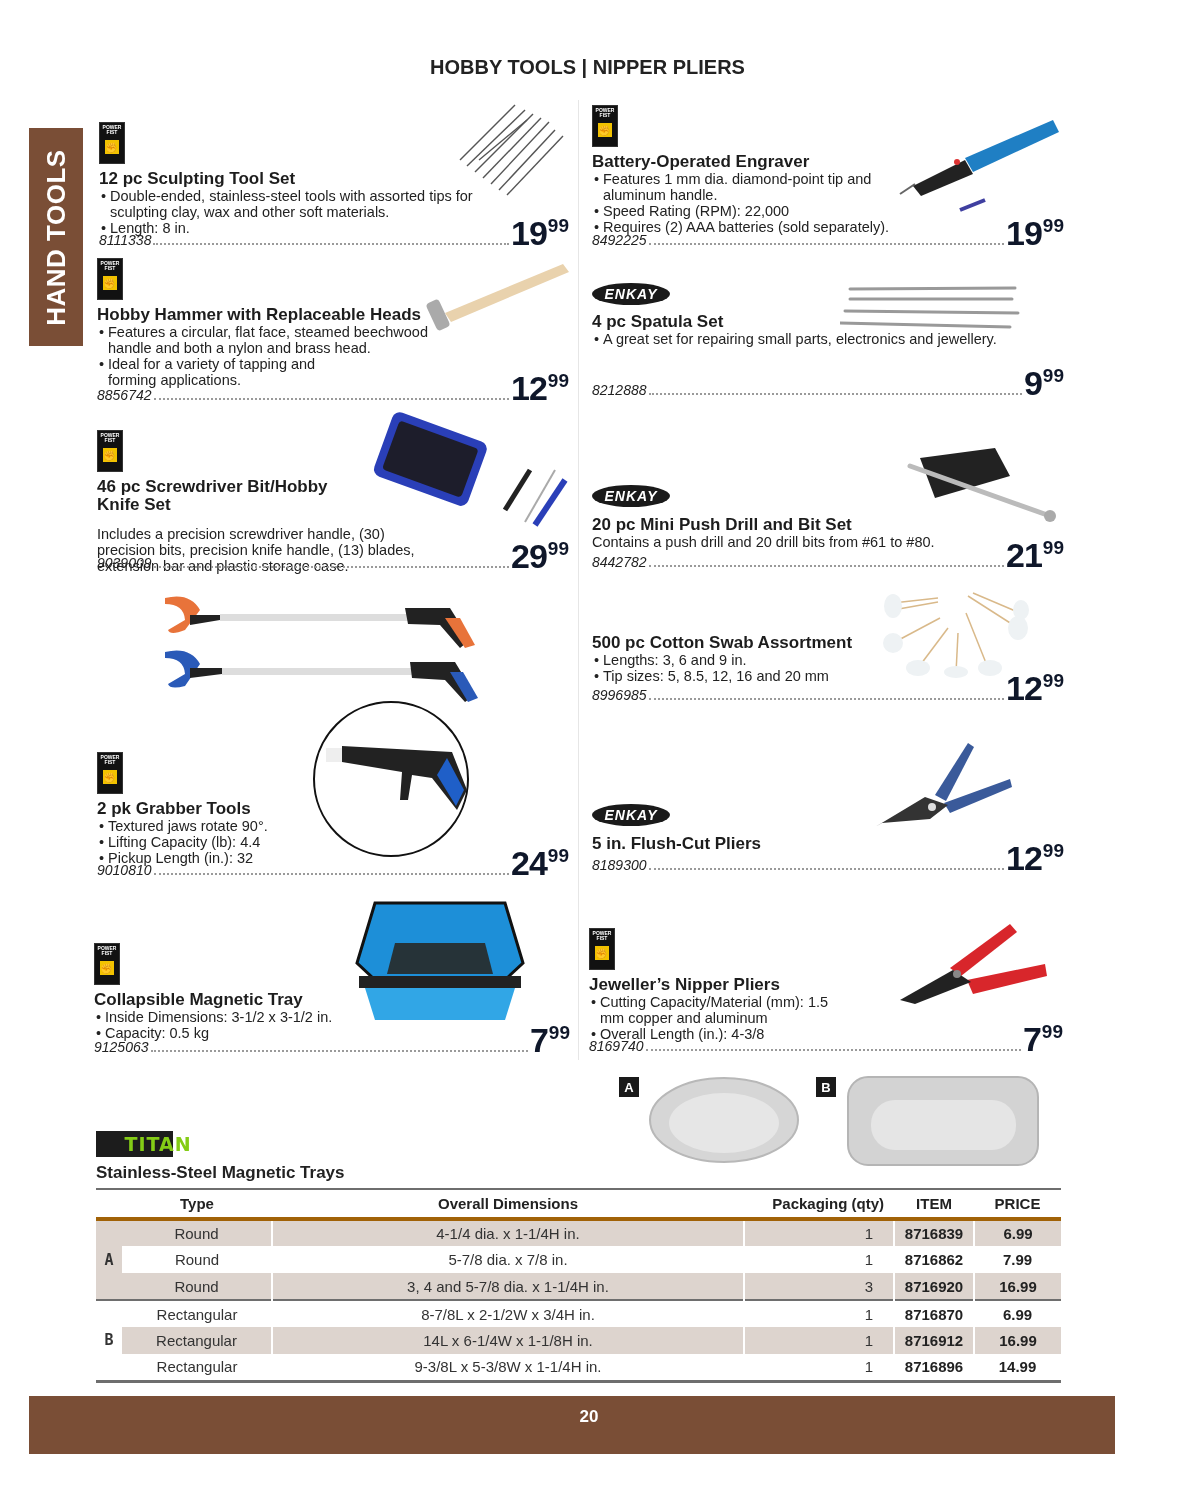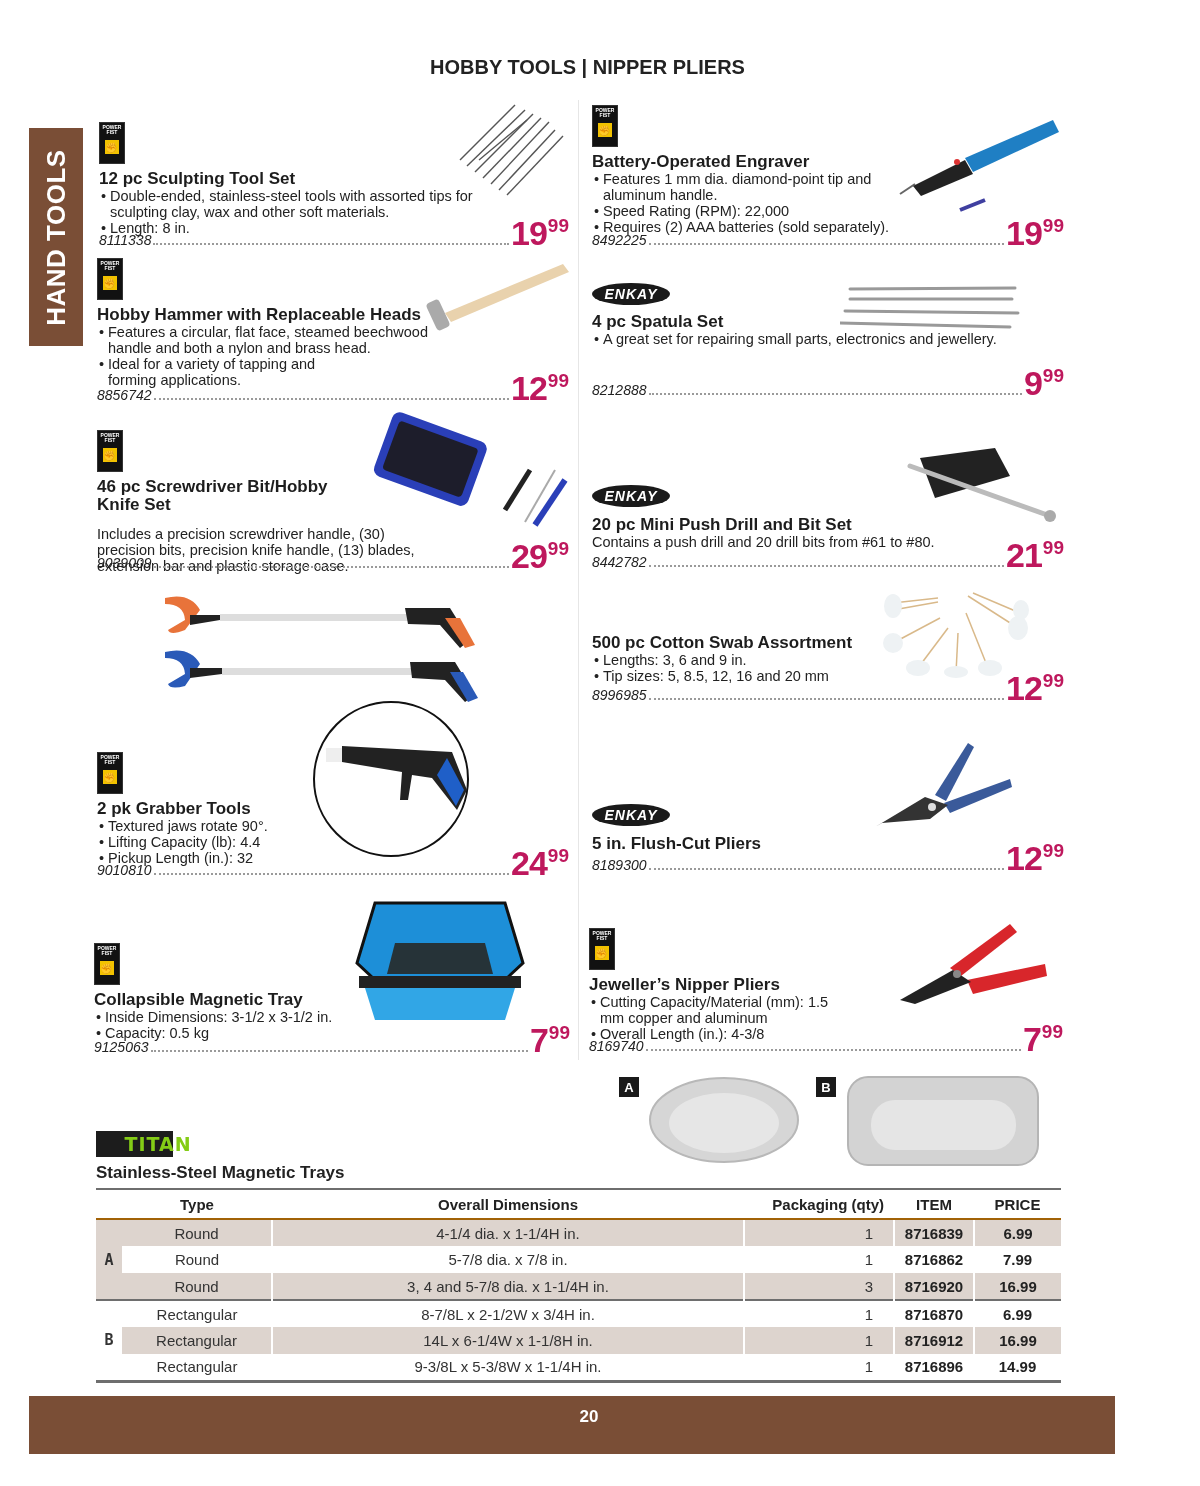--- a/index.html
+++ b/index.html
@@ -19,30 +19,30 @@
   .brand-pf .pf-box { margin-top: 3px; width: 18px; height: 18px; background: #f2c200; border: 2px solid #111; display: flex; align-items: center; justify-content: center; font-size: 10px; font-weight: bold; color: #111; }
   .brand-enkay { width: 78px; height: 22px; border-radius: 50%; background: #1a1a1a; display: flex; align-items: center; justify-content: center; color: #fff; font-style: italic; font-weight: bold; font-size: 14px; letter-spacing: 1px; }
 
   .p-title { font-weight: bold; font-size: 17px; color: #1d1d1d; line-height: 18px; margin-top: 6px; }
   .p-desc { font-size: 14.5px; line-height: 16px; color: #222; }
   .p-desc .bul { padding-left: 11px; text-indent: -9px; }
   .p-desc .bul::before { content: "\2022"; display: inline-block; width: 9px; text-indent: 0; }
   .sku-line { position: absolute; display: flex; align-items: flex-end; }
   .sku { font-style: italic; font-size: 14px; color: #222; line-height: 16px; white-space: nowrap; }
   .dots { flex: 1; border-bottom: 2px dotted #9a9a9a; margin: 0 2px 3px 2px; }
-  .price { font-weight: bold; font-size: 34px; line-height: 30px; color: #be185d; white-space: nowrap; letter-spacing: -1px; }
+  .price { font-weight: bold; font-size: 34px; line-height: 30px; color: #0f172a; white-space: nowrap; letter-spacing: -1px; }
   .price sup { font-size: 19px; vertical-align: 13px; line-height: 0; letter-spacing: 0; margin-left: 1px; }
 
   .img { position: absolute; }
 
   
   .titan-logo { position: absolute; left: 96px; top: 1131px; width: 77px; height: 26px; background: #1c1c1c; color: #84cc16; font-weight: bold; font-size: 19px; display: flex; align-items: center; justify-content: center; letter-spacing: 1px; font-family: "DejaVu Sans", sans-serif; padding-left: 47px; }
   .tbl-title { position: absolute; left: 96px; top: 1163px; font-weight: bold; font-size: 17px; color: #222; }
   .trays { position: absolute; left: 96px; top: 1188px; width: 965px; border-collapse: collapse; border-top: 2px solid #6e6e6e; border-bottom: 3px solid #6e6e6e; font-size: 15px; }
-  .trays th { height: 30px; font-weight: bold; color: #222; border-bottom: 2px solid #a16207; text-align: center; }
+  .trays th { height: 30px; font-weight: bold; color: #222; border-bottom: 4px solid #a16207; text-align: center; }
   .trays td { height: 27px; text-align: center; color: #333; }
   .trays tr.shade td.c { background: #ddd4ce; }
   .trays td.grp { font-weight: bold; width: 26px; background: #ddd4ce; font-family: "DejaVu Sans Mono", monospace; }
   .trays td.sep { border-left: 2px solid #fff; }
   .trays td.item { font-weight: bold; color: #222; }
   .trays tr.gsep td { border-top: 2px solid #6e6e6e; }
 
   .badge-ab { position: absolute; width: 20px; height: 20px; background: #1a1a1a; color: #fff; font-weight: bold; font-size: 13px; display: flex; align-items: center; justify-content: center; }
 
   .footer { position: absolute; left: 29px; top: 1396px; width: 1086px; height: 58px; background: #7a4e36; display: flex; justify-content: center; padding-top: 11px; padding-left: 34px; }

